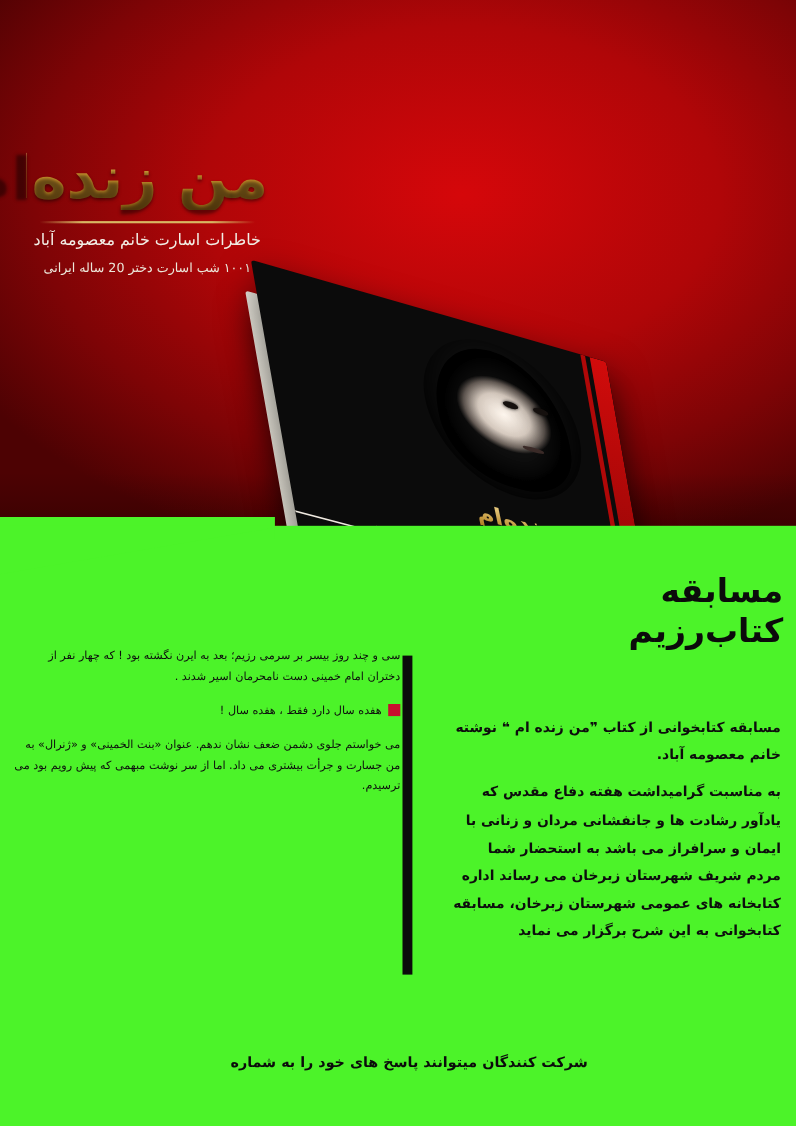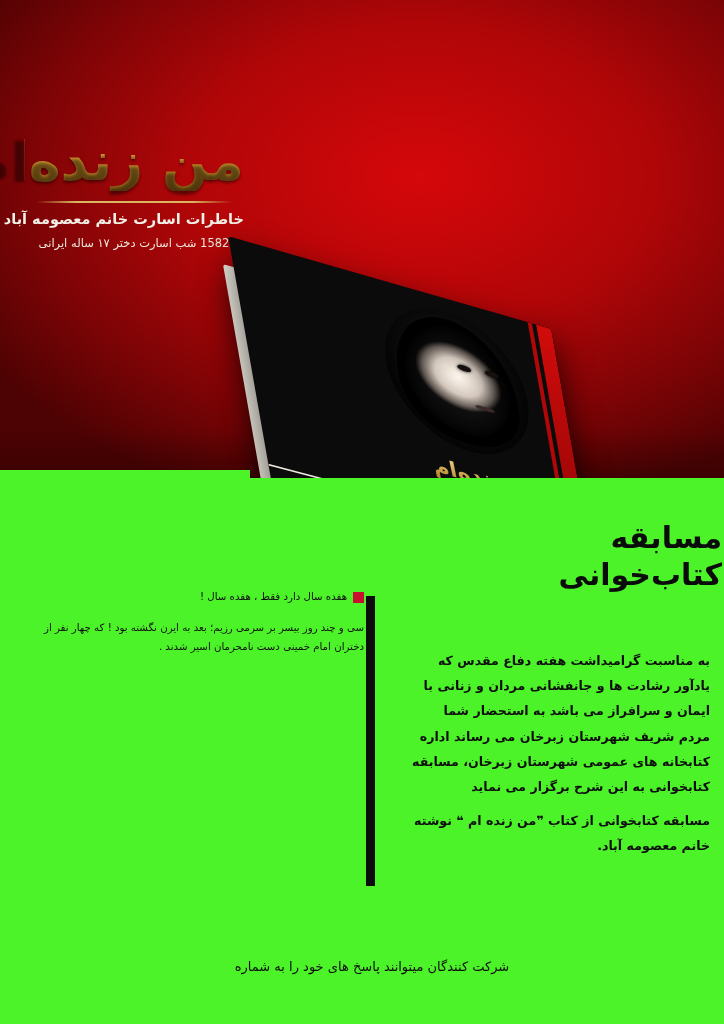--- a/index.html
+++ b/index.html
@@ -85,21 +85,21 @@
     white-space: nowrap;
   }
   .title-rule {
     width: 196px;
     height: 2px;
     margin: 10px auto 8px auto;
     background: linear-gradient(90deg, rgba(214,178,90,0) 0%, #d8b662 20%, #d8b662 80%, rgba(214,178,90,0) 100%);
   }
   .subtitle-1 {
     font-size: 14.5px;
-    font-weight: bold;
+    font-weight: normal;
     color: #f2efe6;
     letter-spacing: 0.5px;
     margin-top: 6px;
     white-space: nowrap;
   }
   .subtitle-2 {
     font-size: 11.5px;
     color: #ece7da;
     letter-spacing: 0.5px;
     margin-top: 9px;
@@ -222,21 +222,21 @@
     position: absolute;
     left: 0;
     right: 0;
     top: 210px;
     height: 40px;
   }
   .cover-wire svg { width: 100%; height: 100%; }
   
   .contest-title {
     position: absolute;
-    right: 2px;
+    right: 12px;
     top: 520px;
     width: 250px;
     text-align: right;
     direction: rtl;
     color: #0b0b0b;
     font-weight: bold;
     line-height: 1.22;
     font-size: 30px;
     letter-spacing: -0.5px;
   }
@@ -283,38 +283,38 @@
   }
   .footer {
     position: absolute;
     left: 0;
     right: 0;
     bottom: 44px;
     text-align: center;
     direction: rtl;
     color: #0b0b0b;
     font-size: 13px;
-    font-weight: normal;
+    font-weight: bold;
     line-height: 1.9;
     padding-left: 20px;
   }
   .footer span { display: block; }
 </style>
 </head>
 <body>
 
 <div class="poster">
 
   <div class="red-section"></div>
 
   <div class="title-block">
     <div class="main-title">من زنده‌ام</div>
     <div class="title-rule"></div>
     <div class="subtitle-1">خاطرات اسارت خانم معصومه آباد</div>
-    <div class="subtitle-2">1582 شب اسارت دختر ۱۷ ساله ایرانی</div>
+    <div class="subtitle-2">۱۰۰۱ شب اسارت دختر 20 ساله ایرانی</div>
   </div>
 
   <div class="book">
     <div class="book-pages"></div>
     <div class="book-cover">
       <div class="cover-red-strip"></div>
       <div class="cover-red-strip-2"></div>
       <div class="cover-face"></div>
       <div class="cover-eye left"></div>
       <div class="cover-eye right"></div>
@@ -332,32 +332,33 @@
       <div class="cover-pub">نشر بروج</div>
     </div>
   </div>
 
   <div class="green-section"></div>
   <div class="green-notch"></div>
   <div class="green-wedge"></div>
 
   <div class="contest-title">
     <div>مسابقه</div>
-    <div>کتاب‌خوانی</div>
+    <div>کتاب‌رزیم</div>
   </div>
 
   <div class="right-col">
+    <p>مسابقه کتابخوانی از کتاب ❞من زنده ام ❝ نوشته خانم معصومه آباد.</p>
     <p>به مناسبت گرامیداشت  هفته دفاع مقدس که یادآور رشادت ها و جانفشانی مردان و زنانی با ایمان و سرافراز می باشد به استحضار شما مردم شریف شهرستان زبرخان می رساند اداره کتابخانه های عمومی شهرستان زبرخان، مسابقه کتابخوانی به این شرح  برگزار می نماید</p>
-    <p>مسابقه کتابخوانی از کتاب ❞من زنده ام ❝ نوشته خانم معصومه آباد.</p>
   </div>
 
   <div class="divider-bar"></div>
 
   <div class="left-col">
+    <p>سی و چند روز بیسر بر سرمی رزیم؛ بعد به ایرن نگشته بود ! که چهار نفر از دختران امام خمینی دست نامحرمان اسیر شدند .</p>
     <p><span class="quote-mark"></span><span>هفده سال دارد فقط ، هفده سال !</span></p>
-    <p>سی و چند روز بیسر بر سرمی رزیم؛ بعد به ایرن نگشته بود ! که چهار نفر از دختران امام خمینی دست نامحرمان اسیر شدند .</p>
+    <p>می خواستم جلوی دشمن ضعف نشان ندهم. عنوان «بنت الخمینی» و «ژنرال» به من جسارت و جرأت بیشتری می داد. اما از سر نوشت مبهمی که پیش رویم بود می ترسیدم.</p>
   </div>
 
   <div class="footer">
     <span>شرکت کنندگان میتوانند پاسخ های خود را به شماره</span>
   </div>
 
 </div>
 
 </body></html>

